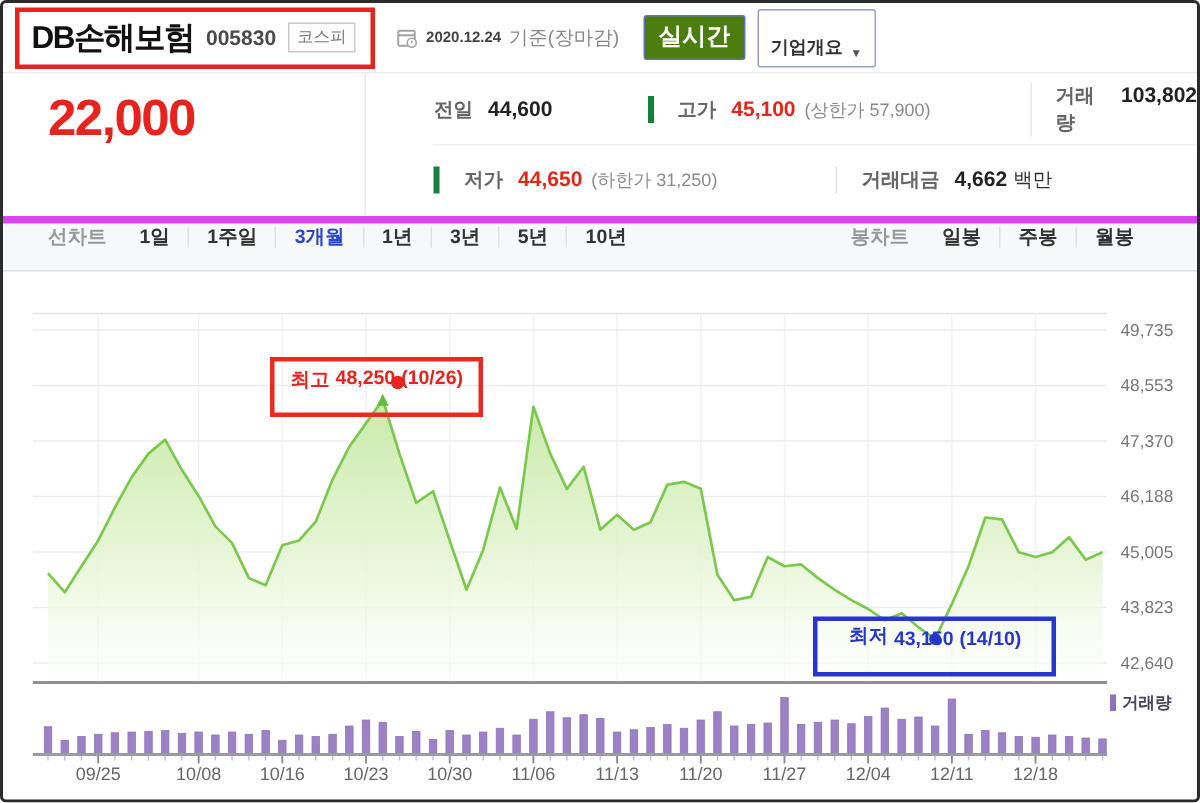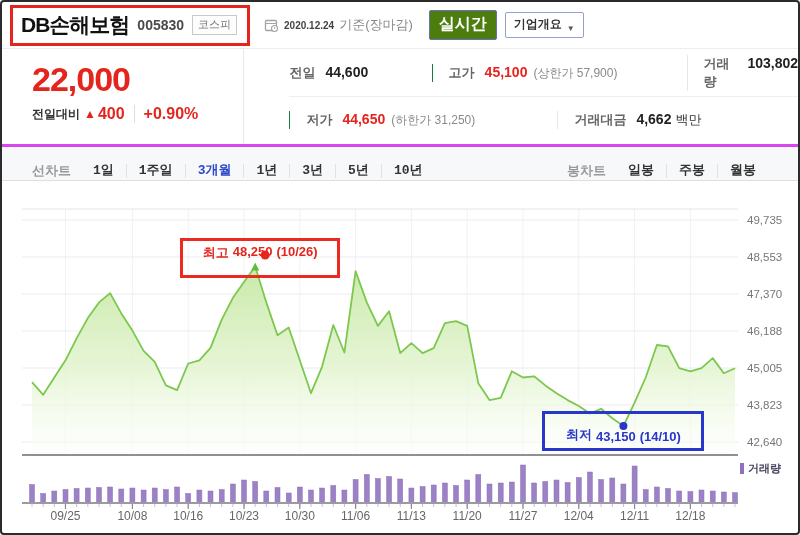--- a/index.html
+++ b/index.html
@@ -9,59 +9,59 @@
   
   .header { height:46px; display:flex; align-items:center; padding:0 10px 0 8px; }
   .title-box { display:inline-flex; align-items:center; gap:8px; border:3px solid #e5241d; padding:3px 10px 4px 8px; margin-right:14px; background:#fff; }
   .stock-name { font-size:21px; font-weight:bold; color:#111; letter-spacing:-1px; }
   .stock-code { font-size:14px; font-weight:bold; color:#4a4a4a; }
   .market-badge { font-size:11px; color:#777; border:1px solid #c9c9c9; padding:1px 5px 2px; background:#fdfdfd; }
   .date-group { display:flex; align-items:center; gap:5px; margin-right:16px; }
   .date-text { font-size:10px; font-weight:bold; color:#444; }
   .date-suffix { font-size:13px; color:#888; }
   .btn-realtime { background:#4d7c0f; color:#fff; font-size:16px; font-weight:bold; border:1px solid #6571b8; padding:3px 9px 4px; border-radius:2px; cursor:pointer; margin-right:8px; }
-  .btn-overview { background:#fff; color:#333; font-size:12px; font-weight:bold; border:1px solid #97a0cd; padding:3px 8px 4px; border-radius:2px; cursor:pointer; display:inline-flex; align-items:flex-end; gap:5px; }
+  .btn-overview { background:#fff; color:#333; font-size:12px; font-weight:bold; border:1px solid #97a0cd; padding:16px 8px 4px; border-radius:2px; cursor:pointer; display:inline-flex; align-items:flex-end; gap:5px; }
   .btn-overview .arrow { font-size:8px; color:#555; }
 
   
   .price-strip { height:96px; border-top:1px solid #ededed; display:flex; }
   .price-left { width:253px; padding:12px 0 0 30px; border-right:1px solid #e9e9ec; }
   .big-price { font-size:34px; font-weight:bold; color:#e5241d; letter-spacing:-1px; line-height:1.1; }
   .change-line { margin-top:7px; display:flex; align-items:center; }
   .change-label { font-size:12px; font-weight:bold; color:#333; margin-right:4px; }
   .change-arrow { font-size:12px; color:#e5241d; margin-right:2px; }
   .change-value { font-size:16px; font-weight:bold; color:#e5241d; }
   .change-percent { font-size:16px; font-weight:bold; color:#e5241d; margin-left:9px; padding-left:9px; border-left:1px solid #ddd; }
   .summary { flex:1; display:flex; flex-direction:column; justify-content:center; padding-left:45px; }
   .s-row { display:flex; align-items:center; height:47px; }
   .s-row:first-child { border-bottom:1px solid #efefef; }
   .s-cell { display:flex; align-items:baseline; }
   .s-cell.c1 { width:150px; }
-  .s-cell.c2 { width:268px; border-left:1px solid #15803d; padding-left:16px; }
+  .s-cell.c2 { width:268px; border-left:4px solid #15803d; padding-left:16px; }
   .s-cell.c3 { border-left:1px solid #e7e7ea; padding-left:16px; }
   .s-lbl { font-size:13px; font-weight:bold; color:#666; margin-right:10px; }
   .s-val { font-size:14px; font-weight:bold; color:#222; letter-spacing:0; }
   .s-val.red { color:#e5241d; }
   .s-extra { font-size:12px; color:#8a8a8a; margin-left:6px; }
   .s-unit { font-size:13px; color:#333; margin-left:4px; }
 
   
-  .tabbar { height:37px; background:#f7f8f9; border-top:3px solid #d946ef; border-bottom:1px solid #dddfe4; display:flex; align-items:flex-end; justify-content:space-between; padding:0 30px;font-family:Liberation Mono, monospace; }
+  .tabbar { height:37px; background:#f7f8f9; border-top:5px solid #d946ef; border-bottom:1px solid #dddfe4; display:flex; align-items:flex-start; justify-content:space-between; padding:0 30px; }
   .tabs { display:flex; align-items:center; }
   .tabs .grp-label { font-size:13px; font-weight:bold; color:#999; margin-right:10px; }
   .tabs .item { font-size:13px; font-weight:bold; color:#333; padding:0 12px; border-left:1px solid #e2e2e6; cursor:pointer; line-height:14px; }
   .tabs .item.first { border-left:none; }
   .tabs .item.selected { color:#2d48c8; }
 
   
   .chart-section { position:relative; height:338px; margin-top:12px; }
   svg text { font-family:"Liberation Sans","DejaVu Sans",sans-serif; }
   .anno { position:absolute; display:flex; justify-content:center; gap:4px; font-size:13px; font-weight:bold; background:transparent; }
-  .anno-high { width:160px; height:40px; border:3px solid #ea2a20; color:#e5241d; align-items:flex-start; padding-top:3px; }
-  .anno-low { width:162px; height:40px; border:3px solid #2836cc; color:#2836cc; align-items:flex-end; padding-bottom:4px; }
+  .anno-high { width:142px; height:40px; border:3px solid #ea2a20; color:#e5241d; align-items:flex-start; padding-top:3px; }
+  .anno-low { width:162px; height:40px; border:3px solid #2836cc; color:#2836cc; align-items:flex-end; padding-bottom:15px; }
   .vol-legend { position:absolute; display:flex; align-items:center; gap:4px; font-size:11px; font-weight:bold; color:#44445c; }
   .vol-legend .bar-glyph { width:4px; height:11px; background:#8f6fc0; display:inline-block; }
 </style>
 </head>
 <body>
 
 <div class="page">
 
   <div class="header">
     <div class="title-box">
@@ -84,26 +84,20 @@
     <button class="btn-realtime">실시간</button>
     <button class="btn-overview">
       <span>기업개요</span>
       <span class="arrow">▼</span>
     </button>
   </div>
 
   <div class="price-strip">
     <div class="price-left">
       <div class="big-price">22,000</div>
-      <div class="change-line">
-        <span class="change-label">전일대비</span>
-        <span class="change-arrow">▲</span>
-        <span class="change-value">400</span>
-        <span class="change-percent">+0.90%</span>
-      </div>
     </div>
     <div class="summary" id="summary-rows">
         <div class="s-row">
           <div class="s-cell c1">
             <span class="s-lbl">전일</span>
             <span class="s-val">44,600</span>
           </div>
           <div class="s-cell c2">
             <span class="s-lbl">고가</span>
             <span class="s-val red">45,100</span>

